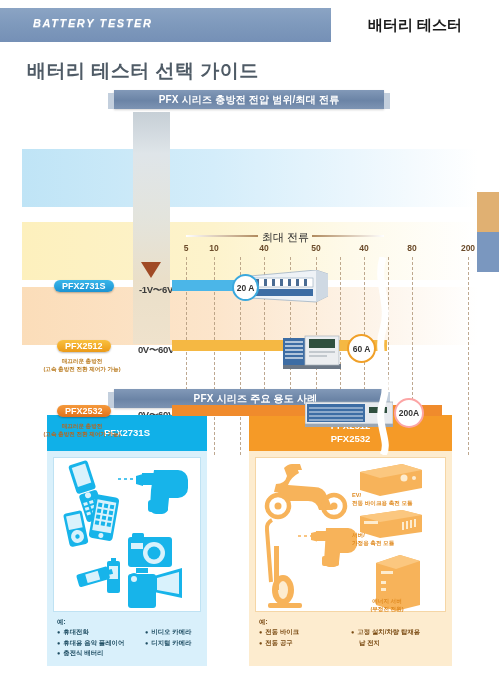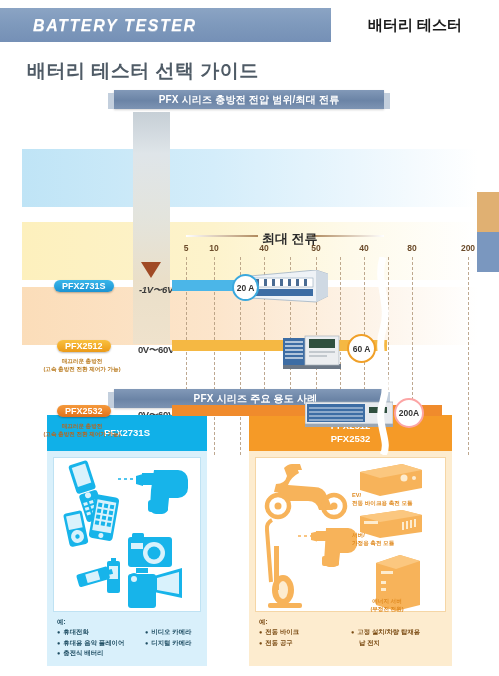--- a/index.html
+++ b/index.html
@@ -11,21 +11,21 @@
   }
 
   
   .header{
     position:absolute; left:0; top:8px; width:499px; height:34px;
     background:linear-gradient(to bottom,#8ba4c4 0%,#7e99bc 50%,#7590b6 100%);
   }
   .brand{
     position:absolute; left:33px; top:9px;
     font-family:"Liberation Sans","DejaVu Sans",sans-serif;
-    font-style:italic; font-weight:bold; font-size:16px;
+    font-style:italic; font-weight:bold; font-size:11px;
     letter-spacing:1.6px; color:#ffffff;
     text-shadow:0 1px 0 rgba(255,255,255,.35);
   }
   .header-tab{
     position:absolute; right:0; top:0; width:168px; height:34px;
     background:#ffffff; display:flex; align-items:center; justify-content:center;
   }
   .header-tab span{ font-size:15px; font-weight:bold; color:#1a1a1a; }
 
   
@@ -70,21 +70,21 @@
 
   
   .volt-col{
     position:absolute; left:133px; top:0px; width:37px; height:232px;
     background:linear-gradient(to bottom,#c6cfd6 0%,#dfe5e9 18%,#e3e4dd 45%,#eadfc9 72%,#efe2cc 100%);
   }
   .volt-label{
     position:absolute; left:126px; width:60px; text-align:center;
     font-size:9.5px; font-weight:bold; color:#3a3a3a; letter-spacing:-.3px;
   }
-  #volt1{ top:172px;font-style:italic; }
+  #volt1{ top:172px; }
   #volt2{ top:232px; }
   #volt3{ top:297px; }
 
   
   .bubble{
     position:absolute; left:127px; top:118px; width:49px; height:36px;
     background:linear-gradient(to bottom,#a8512a 0%,#8e3f1f 100%);
     border-radius:50%;
     display:flex; flex-direction:column; align-items:center; justify-content:center;
     z-index:6;
@@ -92,21 +92,21 @@
   .bubble span{ font-size:7.5px; font-weight:bold; color:#fff; line-height:1.25; }
   .bubble-arrow{
     position:absolute; left:141px; top:150px; z-index:5;
     width:0;height:0;border-left:10px solid transparent;border-right:10px solid transparent;
     border-top:16px solid #a04a25;
   }
 
   
   .axis-title{
     position:absolute; left:262px; top:118px;
-    font-size:13px; font-weight:bold; color:#2b2b2b;
+    font-size:11px; font-weight:normal; color:#2b2b2b;
   }
   .axis-rule{
     position:absolute; top:123px; height:2px;
   }
   #rule-l{ left:186px; width:72px; background:linear-gradient(to right,#ffffff,#b08a5e); }
   #rule-r{ left:312px; width:72px; background:linear-gradient(to left,#ffffff,#b08a5e); }
 
   .tick-label{
     position:absolute; top:131px; font-size:8.5px; font-weight:bold;
     color:#6b4b2a; transform:translateX(-50%);

